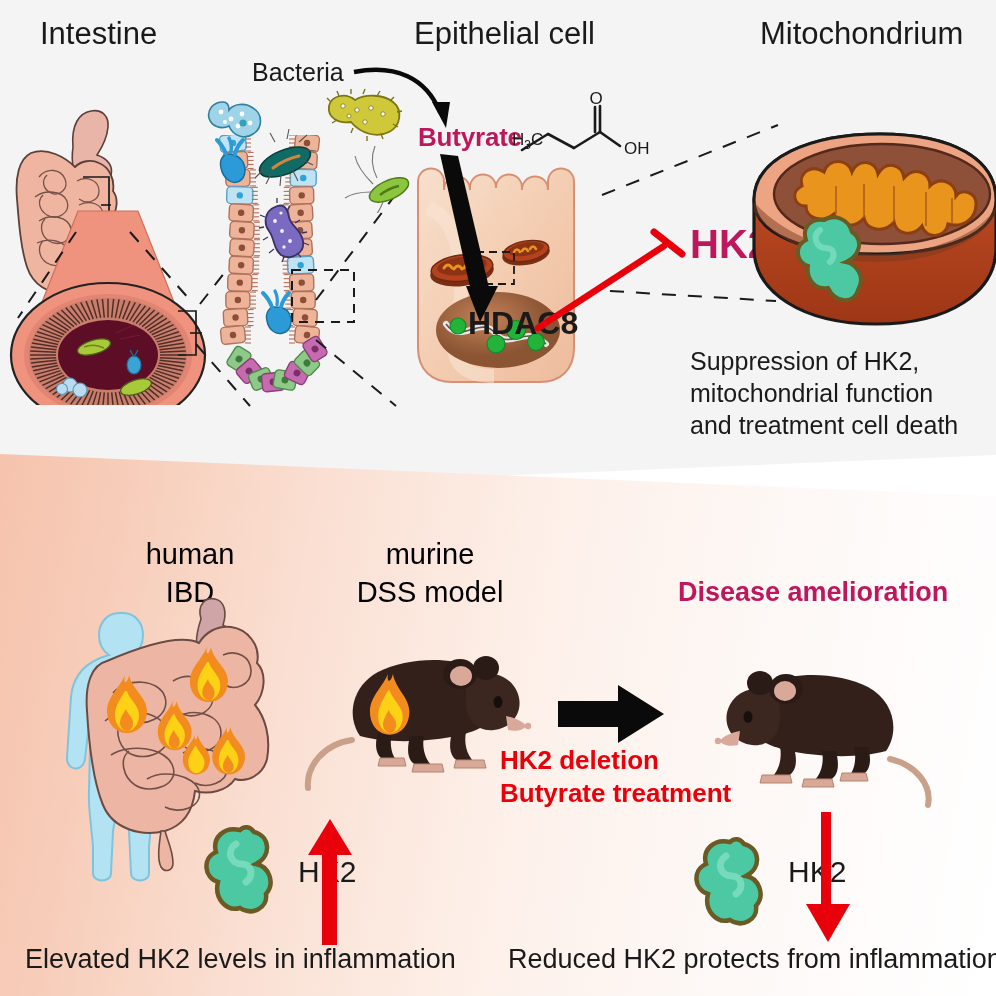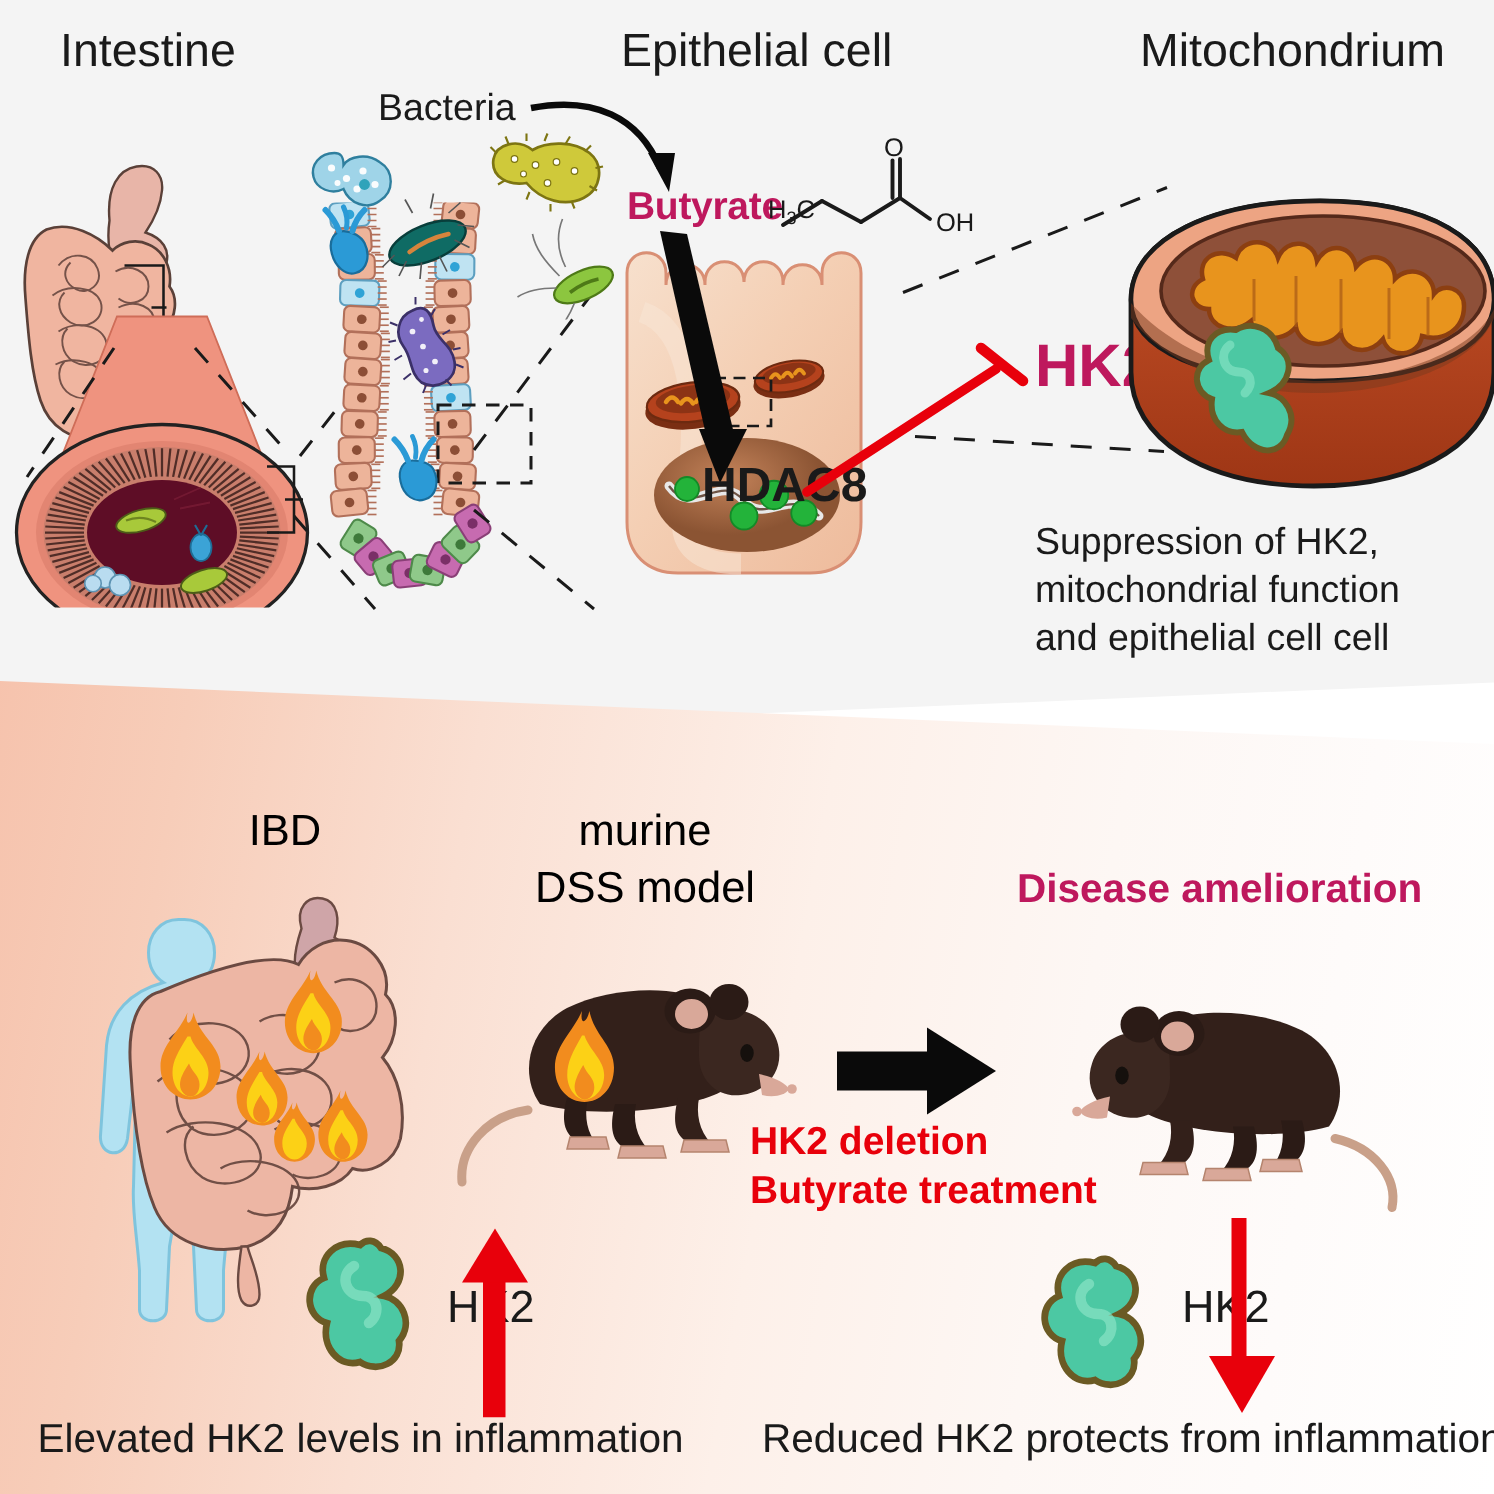--- a/index.html
+++ b/index.html
@@ -776,24 +776,25 @@
                C126 148 116 136 106 134 C120 128 124 112 112 104
                C108 90 94 86 84 92 Z" fill="#4cc8a3" stroke="#6b5a24" stroke-width="4"></path>
       <path d="M80 102 C72 108 76 120 86 120 C94 120 96 128 90 134" fill="none" stroke="#7fe0c0" stroke-width="6" opacity=".75" stroke-linecap="round"></path>
     </g>
   </svg>
 
   <div style="position:absolute;left:690px;top:345px;width:300px;text-align:left;
               font-size:25px;line-height:32px;color:#1a1a1a;">
     <div>Suppression of HK2,</div>
     <div>mitochondrial function</div>
-    <div>and epithelial cell cell</div>
+    <div>and treatment cell death</div>
   </div>
 
   <div style="position:absolute;left:100px;top:535px;width:180px;text-align:center;font-size:29px;line-height:38px;">
+    <div>human</div>
     <div>IBD</div>
   </div>
 
   <div style="position:absolute;left:320px;top:535px;width:220px;text-align:center;font-size:29px;line-height:38px;">
     <div>murine</div>
     <div>DSS model</div>
   </div>
 
   <svg class="svgbox" style="left:55px;top:595px;" width="250" height="290" viewBox="0 0 250 290">
 

